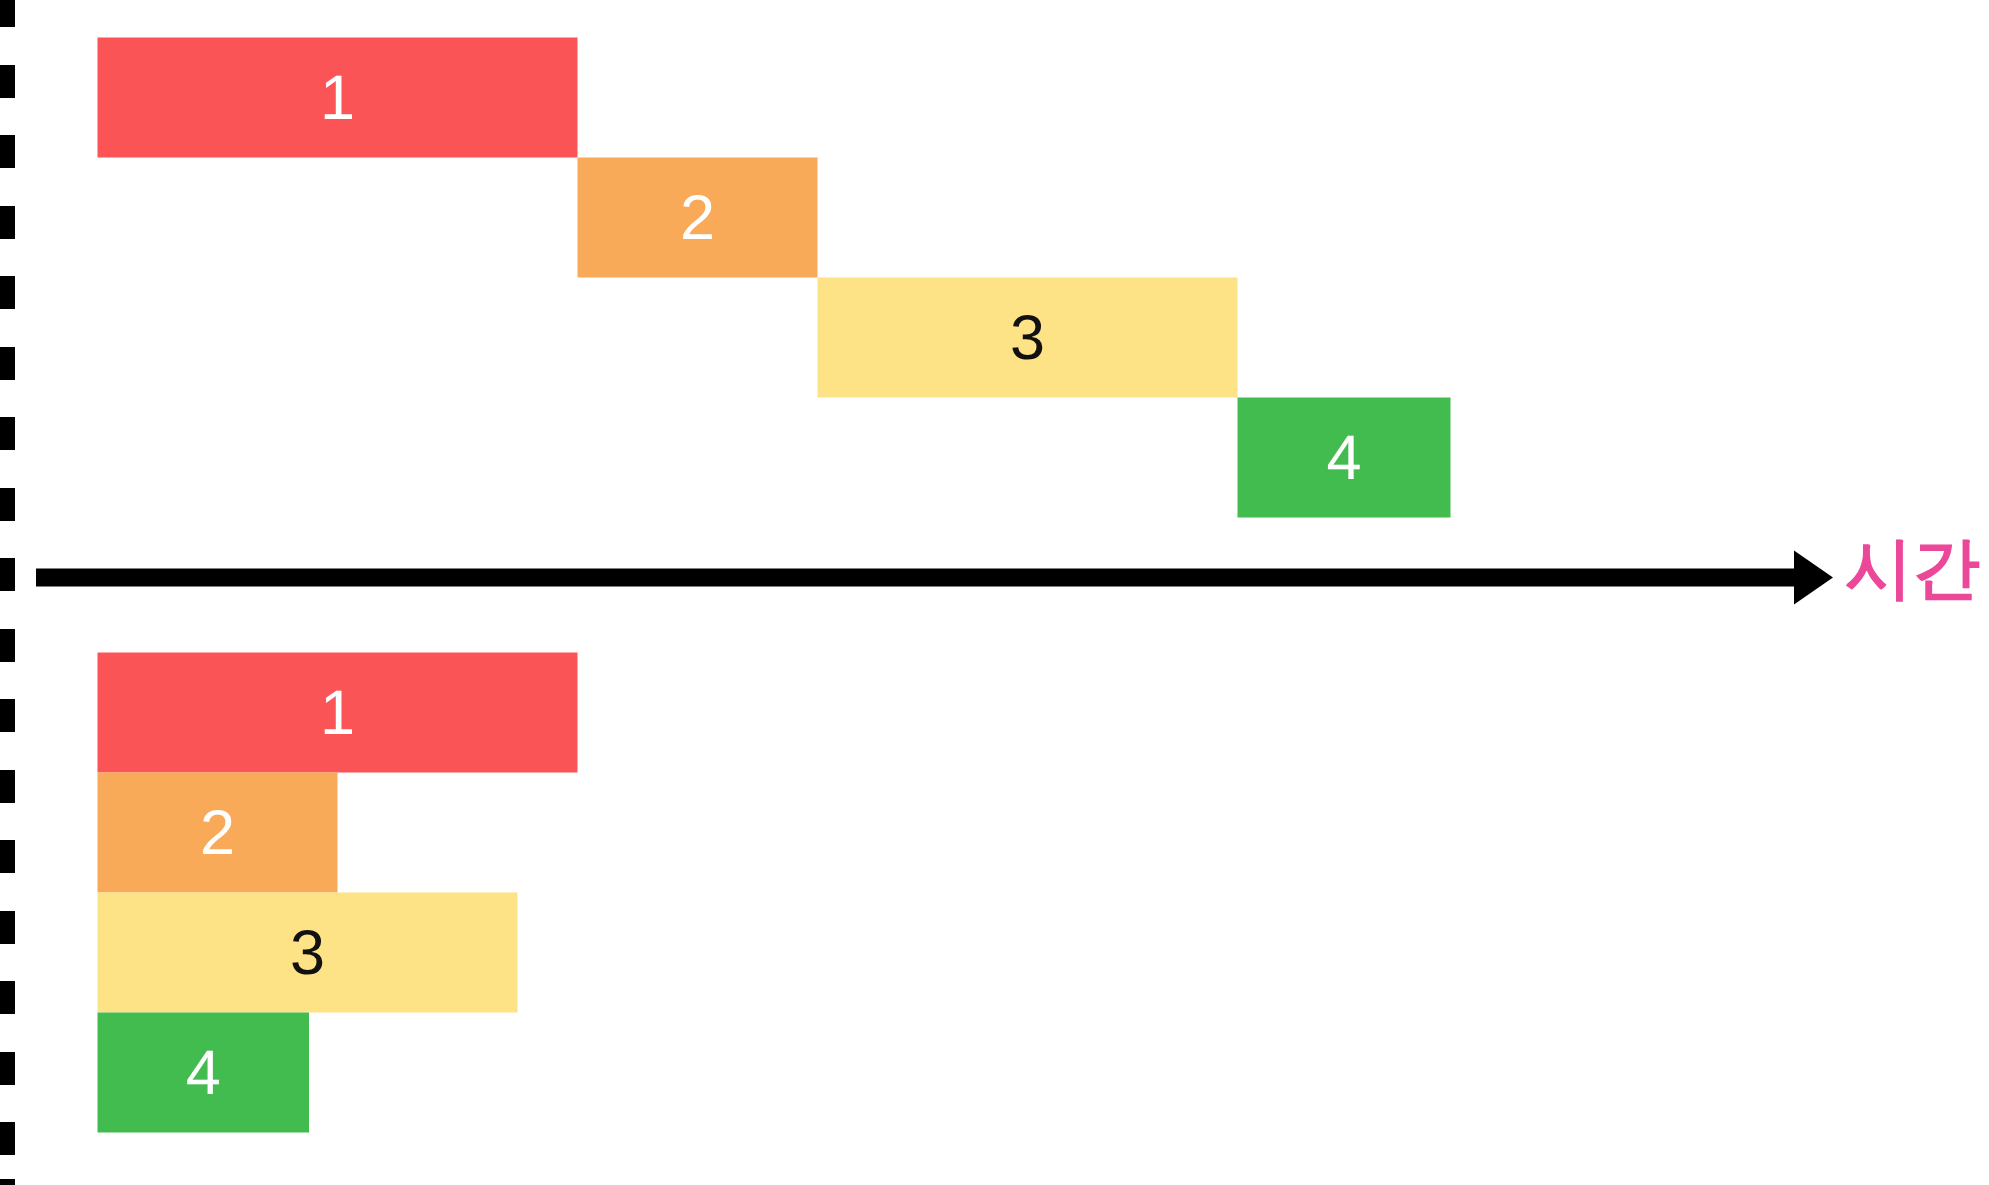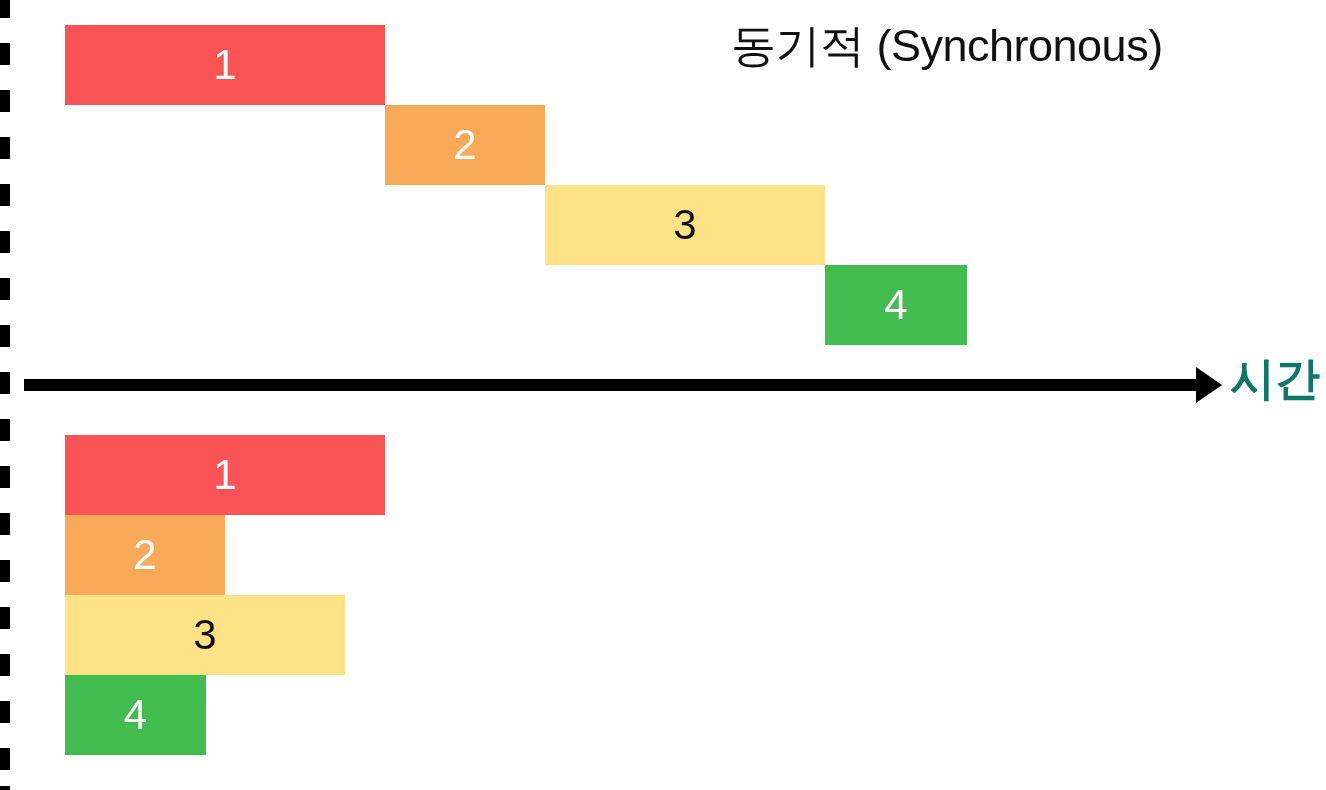--- a/index.html
+++ b/index.html
@@ -69,21 +69,20 @@
     white-space: nowrap;
   }
 </style>
 </head>
 <body>
 
 <div class="canvas">
 
   <div class="dashed-line"></div>
 
-  <div class="sec-title sync-title">동기적 (Synchronous)</div>
 
 
   <div id="bars-layer">
       <div class="bar" style="left: 65px; top: 25px; width: 320px; height: 80px; background: rgb(251, 84, 86);">
         <span class="bar-label" style="color: rgb(255, 255, 255);">1</span>
       </div>
       <div class="bar" style="left: 385px; top: 105px; width: 160px; height: 80px; background: rgb(249, 170, 89);">
         <span class="bar-label" style="color: rgb(255, 255, 255);">2</span>
       </div>
       <div class="bar" style="left: 545px; top: 185px; width: 280px; height: 80px; background: rgb(253, 226, 134);">
@@ -103,15 +102,15 @@
       </div>
       <div class="bar" style="left: 65px; top: 675px; width: 141px; height: 80px; background: rgb(66, 188, 79);">
         <span class="bar-label" style="color: rgb(255, 255, 255);">4</span>
       </div>
     </div>
 
   <div class="axis-shaft" style="background: rgb(0, 0, 0);"></div>
 
   <div class="axis-head" style="border-left: 26px solid rgb(0, 0, 0);"></div>
 
-  <div class="axis-label" style="color: #0f766e;">시간</div>
+  <div class="axis-label" style="color: #ec4899;">시간</div>
 
 </div>
 
 </body></html>

